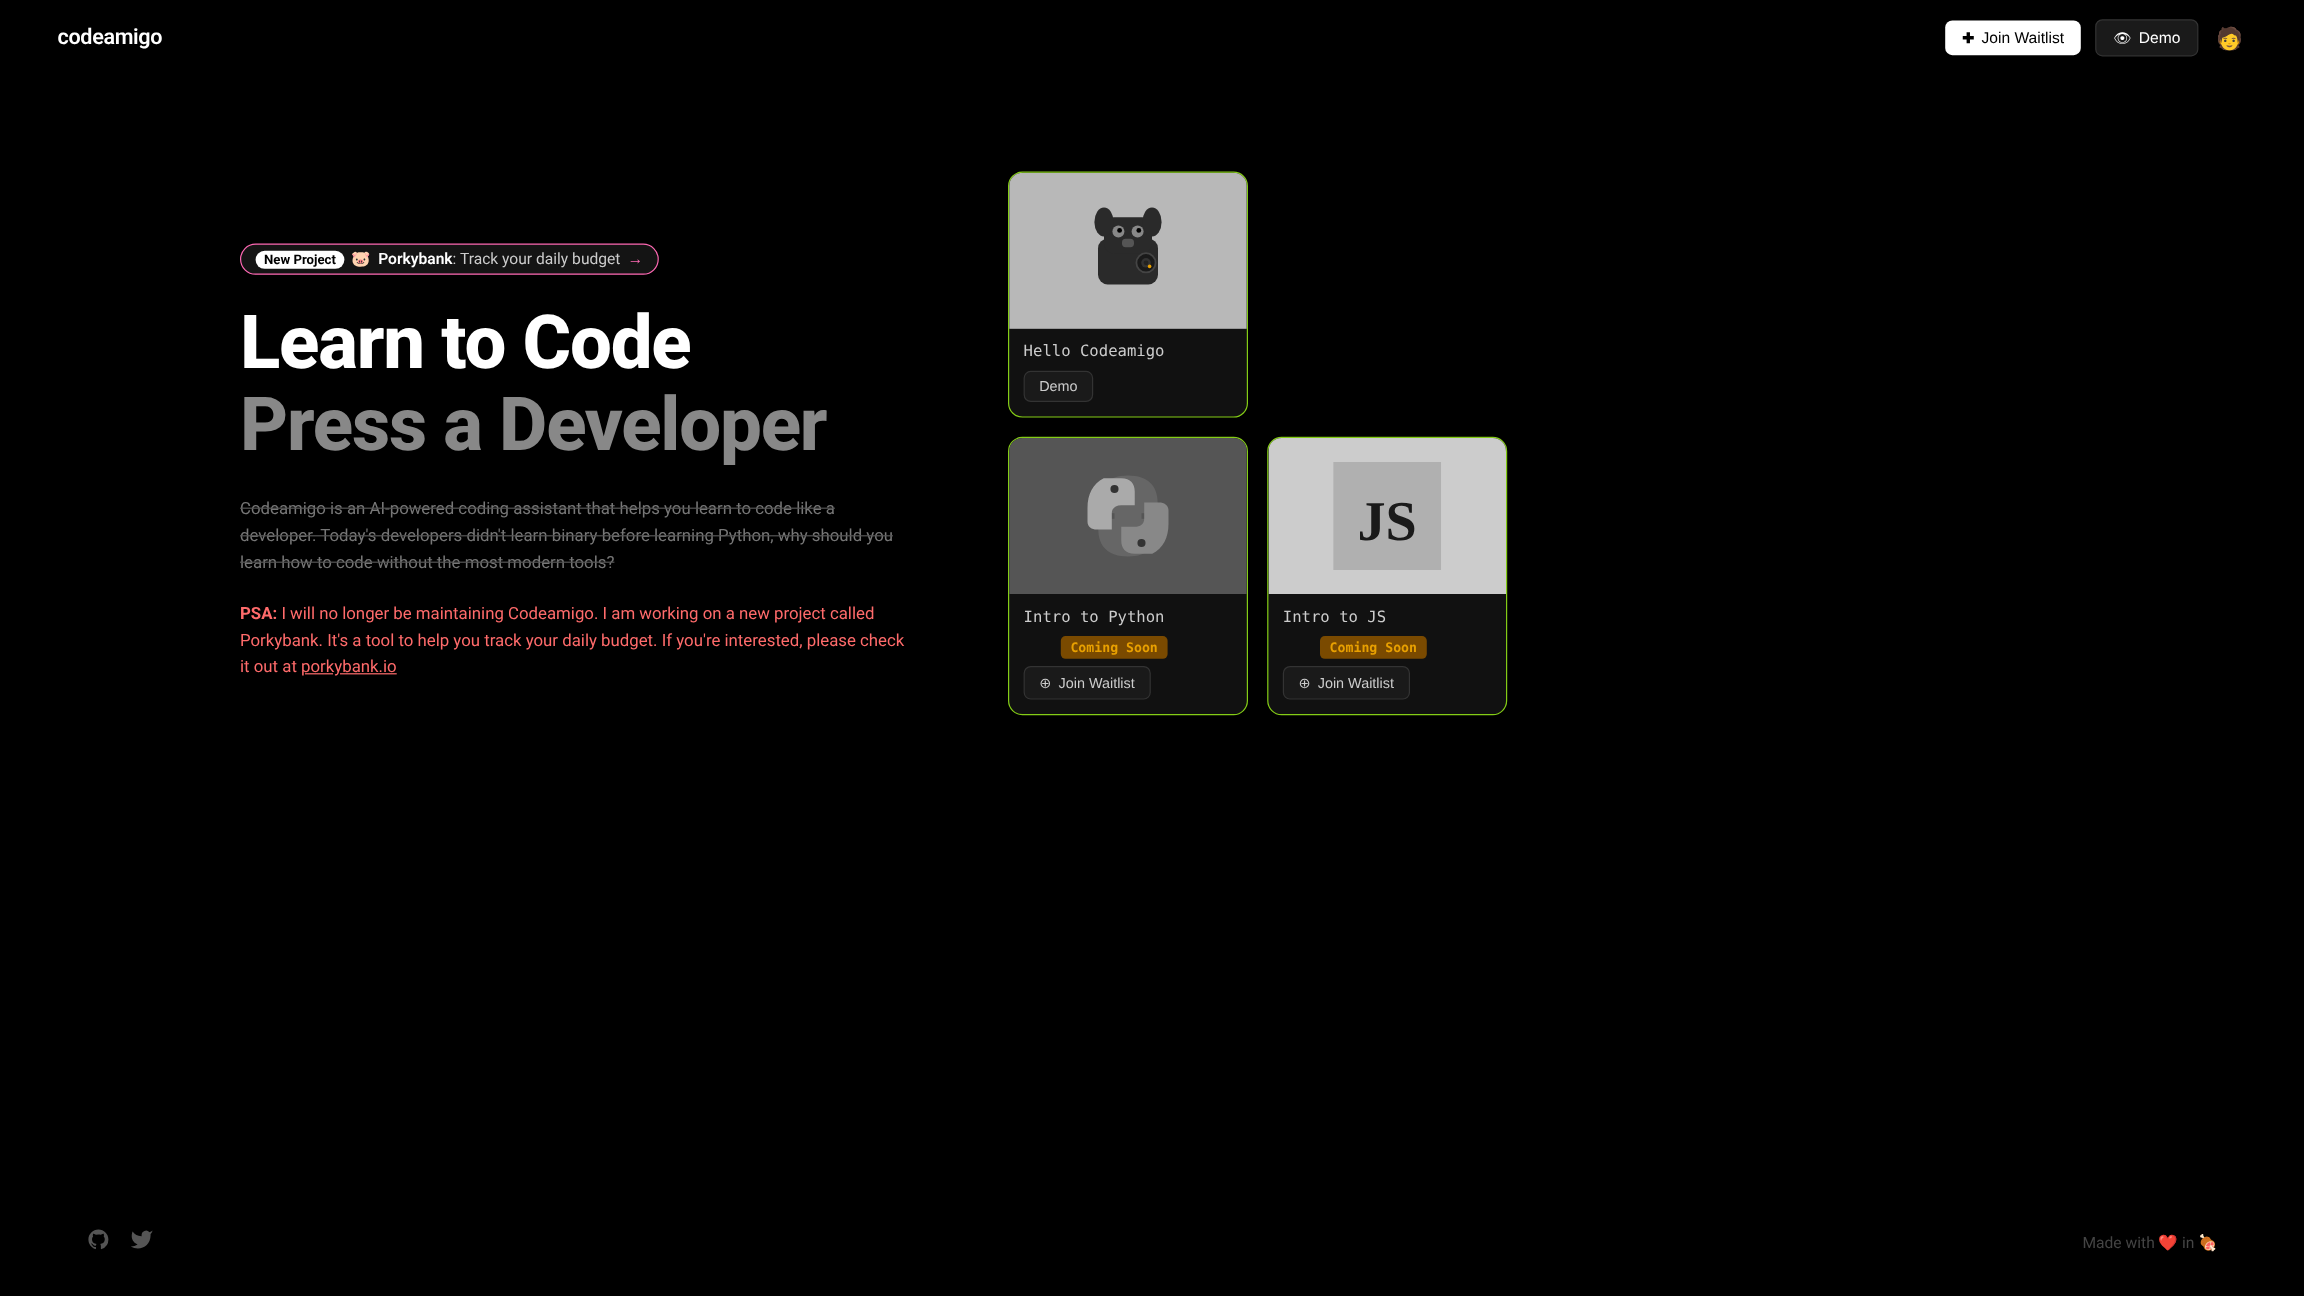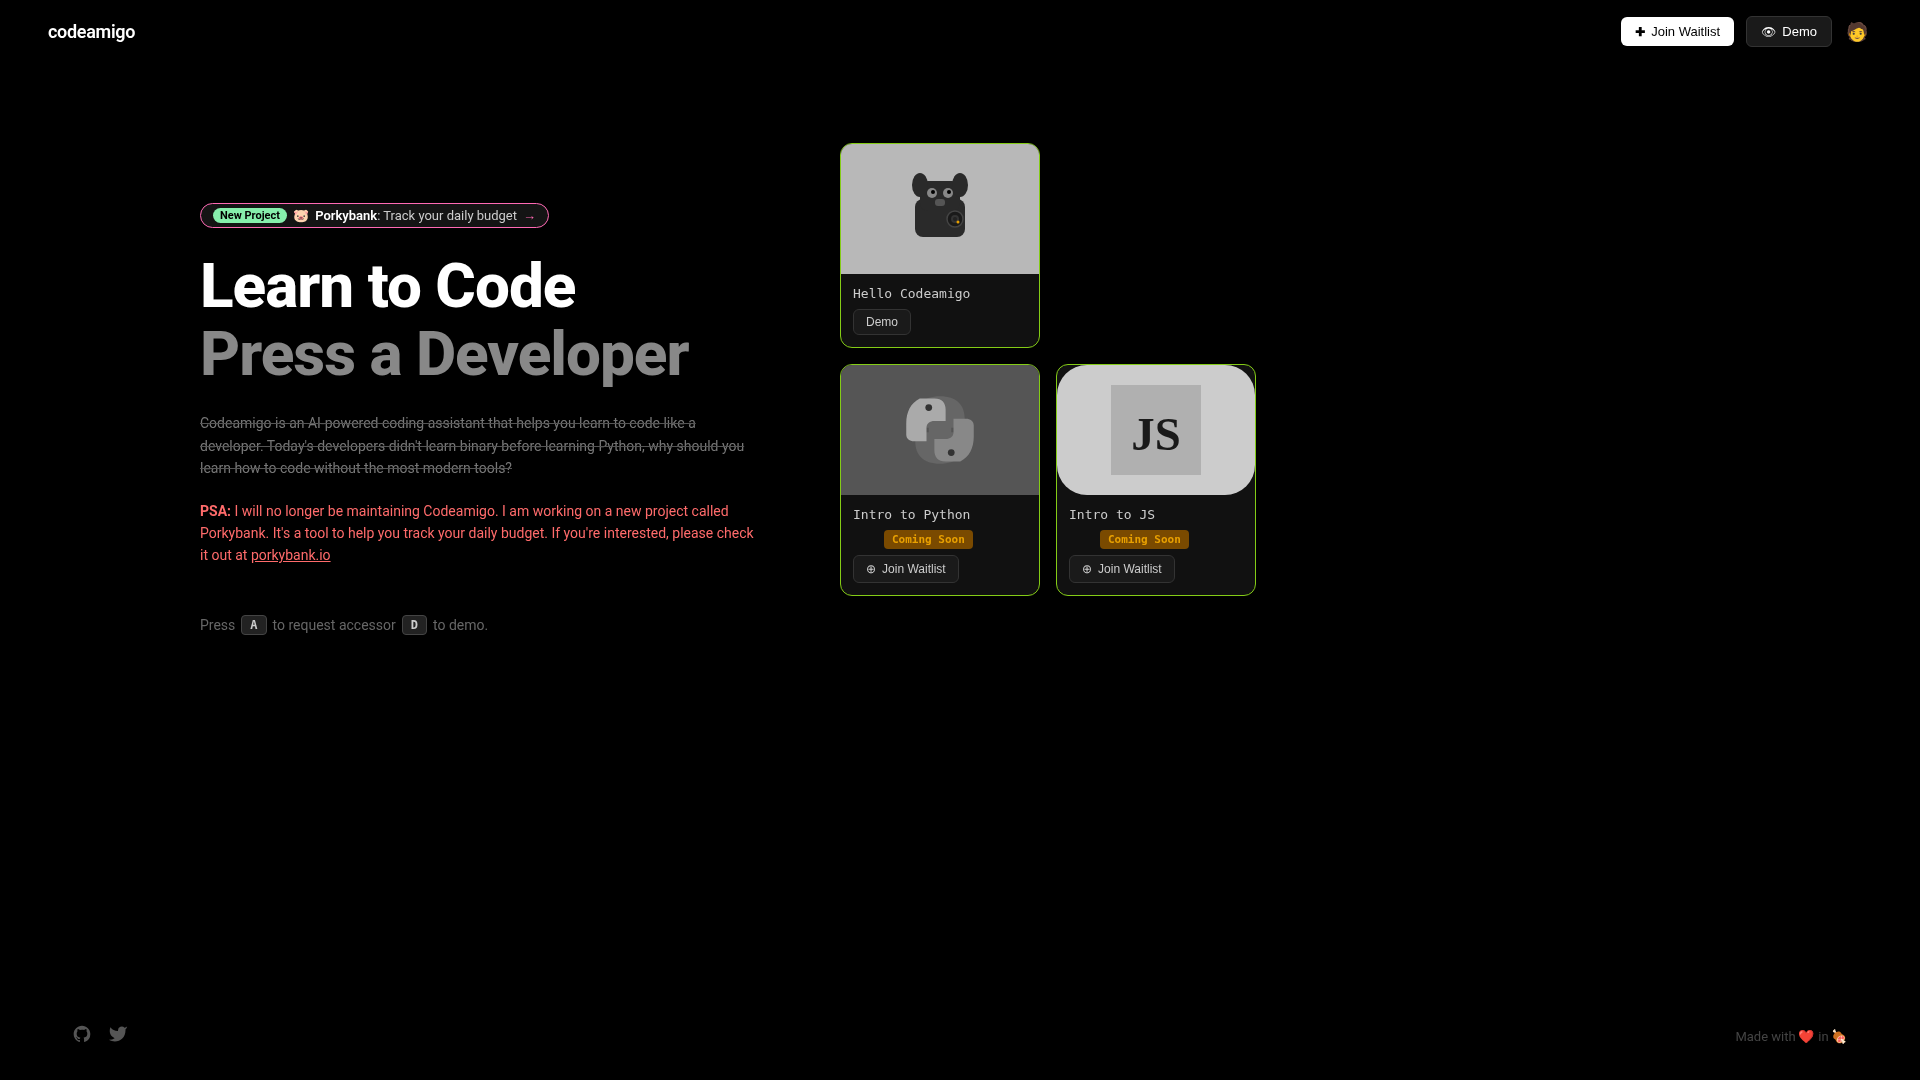--- a/index.html
+++ b/index.html
@@ -98,21 +98,21 @@
       background: rgba(255,255,255,0.08);
       border: 1px solid #ff69b4;
       border-radius: 20px;
       padding: 4px 12px;
       font-size: 13px;
       margin-bottom: 24px;
       cursor: pointer;
     }
 
     .new-project-badge .badge-new {
-      background: #86efac;
+      background: #ffffff;
       color: #000;
       border-radius: 10px;
       padding: 1px 7px;
       font-size: 11px;
       font-weight: 700;
       text-align: center;
     }
 
     .badge-text {
       color: #ccc;
@@ -221,21 +221,20 @@
     }
 
     
     .card-image-python {
       background: #555;
     }
 
     
     .card-image-js {
       background: #aaa;
-      border-radius: 30px;
     }
 
     .card-body {
       padding: 12px;
     }
 
     .card-title {
       font-size: 13px;
       color: #ccc;
       margin-bottom: 8px;
@@ -385,27 +384,20 @@
     <p class="hero-description">Codeamigo is an AI-powered coding assistant that helps you learn to code like a developer. Today's developers didn't learn binary before learning Python, why should you learn how to code without the most modern tools?</p>
 
     
     <p class="psa-text">
       <strong>PSA:</strong>
       <span> I will no longer be maintaining Codeamigo. I am working on a new project called Porkybank. It's a tool to help you track your daily budget. If you're interested, please check it out at </span>
       <a href="#">porkybank.io</a>
     </p>
 
     
-    <div class="press-hint">
-      <span>Press</span>
-      <span class="key-badge">A</span>
-      <span>to request accessor</span>
-      <span class="key-badge">D</span>
-      <span>to demo.</span>
-    </div>
   </div>
 
   <div class="right-section">
 
     <div class="card" style="width:200px;">
       <div class="card-image card-image-codeamigo">
 
         <svg viewBox="0 0 80 80" xmlns="http://www.w3.org/2000/svg">
 
           <rect x="15" y="30" width="50" height="38" rx="8" fill="#2a2a2a"></rect>

